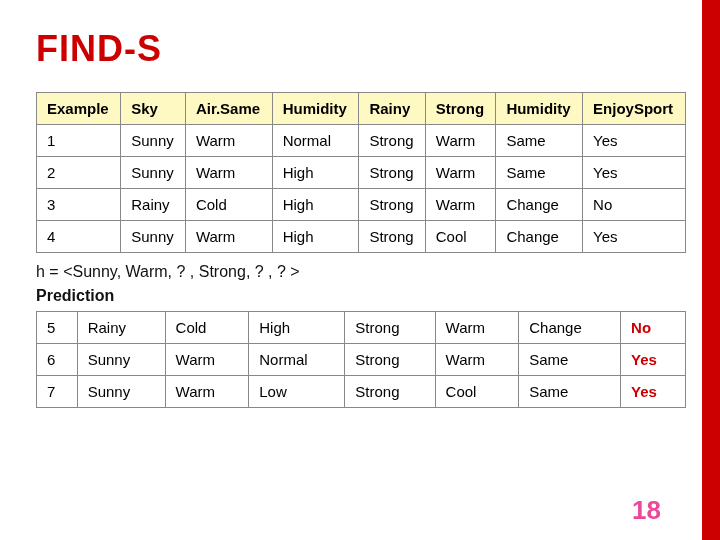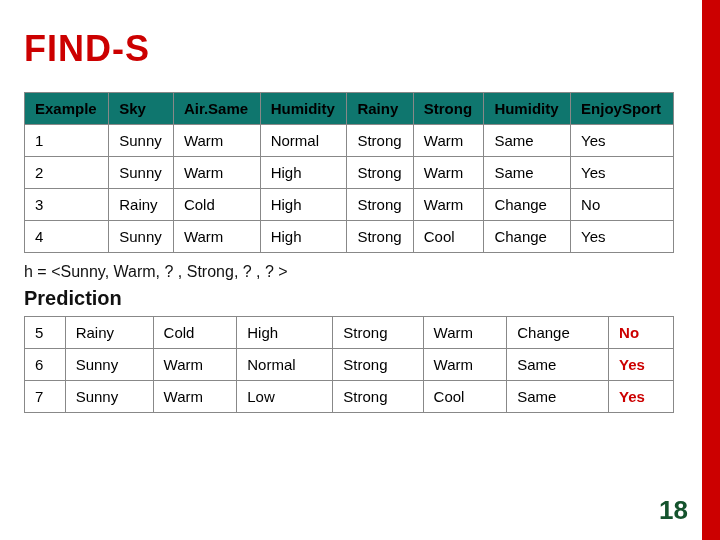--- a/index.html
+++ b/index.html
@@ -13,55 +13,55 @@
     }
     .red-bar {
       position: absolute;
       right: 0;
       top: 0;
       width: 18px;
       height: 540px;
       background: #cc0000;
     }
     .content {
-      padding: 28px 36px 20px 24px;
+      padding: 28px 36px 20px 36px;
     }
     .title {
       font-size: 36px;
       font-weight: 900;
       color: #cc0000;
       font-family: Arial Black, Arial, sans-serif;
       letter-spacing: 1px;
       margin-bottom: 22px;
     }
     table {
       border-collapse: collapse;
       width: 650px;
       font-size: 15px;
     }
     th, td {
       border: 1.5px solid #888;
       padding: 7px 10px;
       text-align: left;
     }
     th {
-      background: #0f766e;
+      background: #fef9c3;
       font-weight: bold;
     }
     td {
       background: #fff;
     }
     .hint-row {
       margin-top: 10px;
       font-size: 16px;
       color: #111;
       font-family: Arial, sans-serif;
     }
     .prediction-label {
-      font-size: 20px;
+      font-size: 16px;
       font-weight: bold;
       color: #111;
       margin-top: 6px;
       margin-bottom: 6px;
     }
     .pred-table {
       border-collapse: collapse;
       width: 650px;
       font-size: 15px;
     }
@@ -74,24 +74,24 @@
       color: #cc0000;
       font-weight: bold;
     }
     .pred-yes {
       color: #cc0000;
       font-weight: bold;
     }
     .page-num {
       position: absolute;
       bottom: 14px;
-      right: 32px;
+      right: 59px;
       font-size: 26px;
       font-weight: bold;
-      color: #14532d;
+      color: #ec4899;
     }
   </style>
 </head>
 <body>
 
 <div class="red-bar"></div>
 
 <div class="content">
   <div class="title">FIND-S</div>
 

